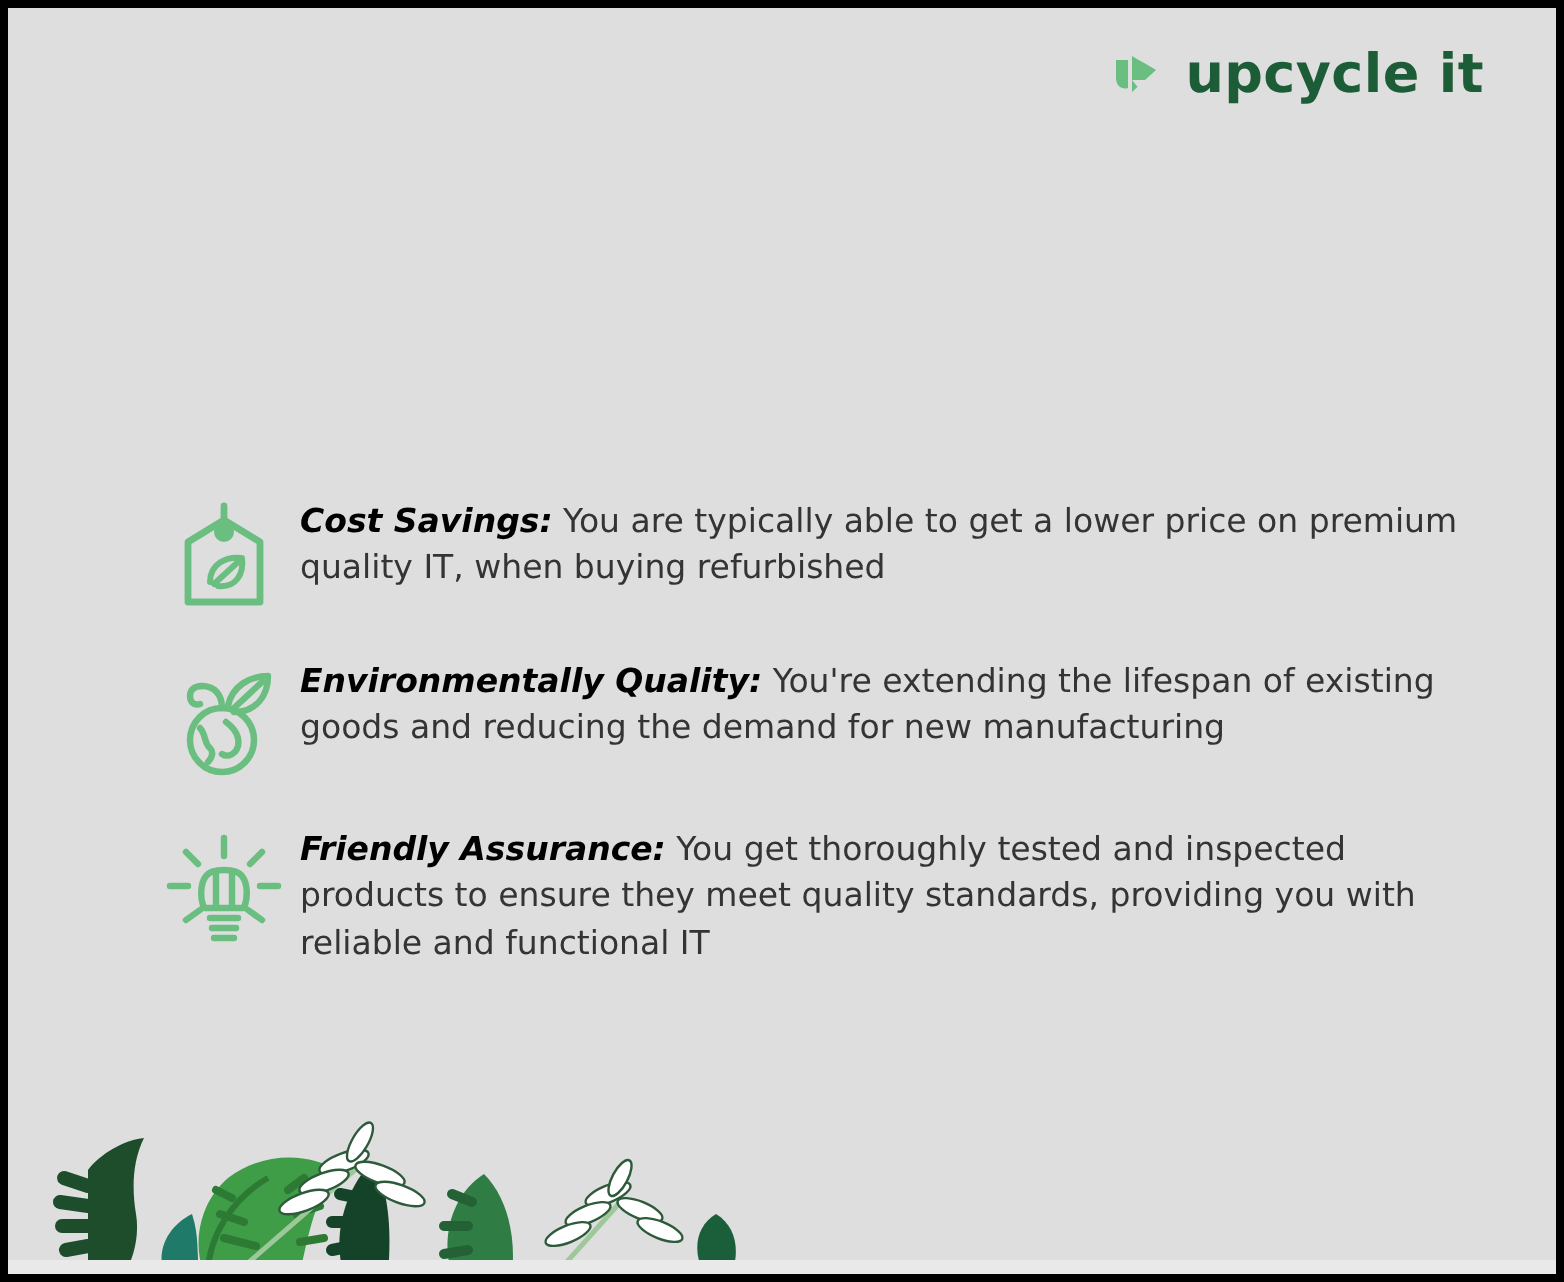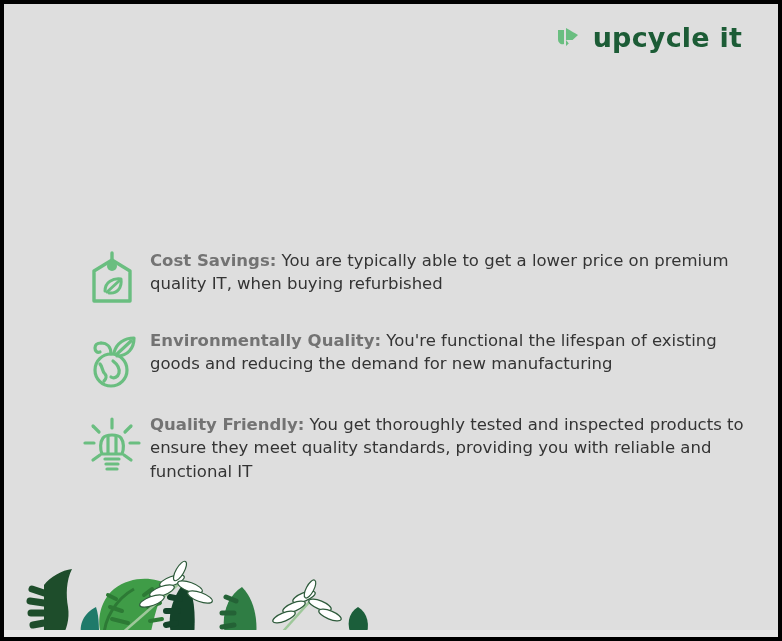--- a/index.html
+++ b/index.html
@@ -84,21 +84,22 @@
     flex: 1 1 auto;
     font-family: "DejaVu Sans", sans-serif;
     font-size: 16.5px;
     line-height: 1.42;
     color: #343434;
     padding-top: 2px;
     max-width: 600px;
   }
   .bullet-text b {
     font-weight: 700;
-    color: #737373;
+    color: #000000;
+    font-style: italic;
   }
 
   
   #foliage {
     position: absolute;
     left: 0;
     bottom: 0;
     width: 430px;
     height: 100px;
   }
@@ -157,21 +158,21 @@
             <path d="M27 23 C27 16 23 12 17 12"></path>
             <path d="M17 12 C13 12 11 14 11 17 C11 20 13 22 16 21"></path>
             <path d="M30 22 C32 12 41 7 50 7 C50 17 44 25 33 25"></path>
             <path d="M47 10 L33 23"></path>
             <path d="M16 33 C19 36 18 41 21 43 C23 45 22 48 20 50"></path>
             <path d="M29 30 C33 33 36 37 35 42 C34 46 30 48 27 46"></path>
           </g>
         </svg>
       </div>
       <div class="bullet-text">
-        <b>Environmentally Quality:</b><span> You're functional the lifespan of existing goods and reducing the demand for new manufacturing</span>
+        <b>Environmentally Quality:</b><span> You're extending the lifespan of existing goods and reducing the demand for new manufacturing</span>
       </div>
     </div>
 
     <div class="bullet">
       <div class="bullet-icon">
         <svg width="62" height="62" viewBox="0 0 62 62">
           <g stroke="#6abe80" stroke-width="3.2" stroke-linecap="round" fill="none">
             <path d="M31 4 L31 13"></path>
             <path d="M12 11 L18 17"></path>
             <path d="M50 11 L44 17"></path>
@@ -184,21 +185,21 @@
             <path d="M21 39 C19 34 19 27 22 23 C25 19 37 19 40 23 C43 27 43 34 41 39 Z"></path>
             <path d="M27 21 L27 38"></path>
             <path d="M35 21 L35 38"></path>
             <path d="M24 44 L38 44"></path>
             <path d="M25 49 L37 49"></path>
             <path d="M26 54 L36 54"></path>
           </g>
         </svg>
       </div>
       <div class="bullet-text">
-        <b>Quality Friendly:</b><span> You get thoroughly tested and inspected products to ensure they meet quality standards, providing you with reliable and functional IT</span>
+        <b>Friendly Assurance:</b><span> You get thoroughly tested and inspected products to ensure they meet quality standards, providing you with reliable and functional IT</span>
       </div>
     </div>
 
   </div>
 
   <div id="foliage">
     <svg width="430" height="100" viewBox="0 0 430 100">
 
       <path d="M40 100 L40 48 C46 40 58 33 68 32 C62 44 62 58 64 70 C66 82 62 94 58 100 Z" fill="#1e4d2b"></path>
       <path d="M40 56 L28 52 M40 66 L26 64 M40 76 L27 76 M40 86 L29 88" stroke="#1e4d2b" stroke-width="7" stroke-linecap="round"></path>

